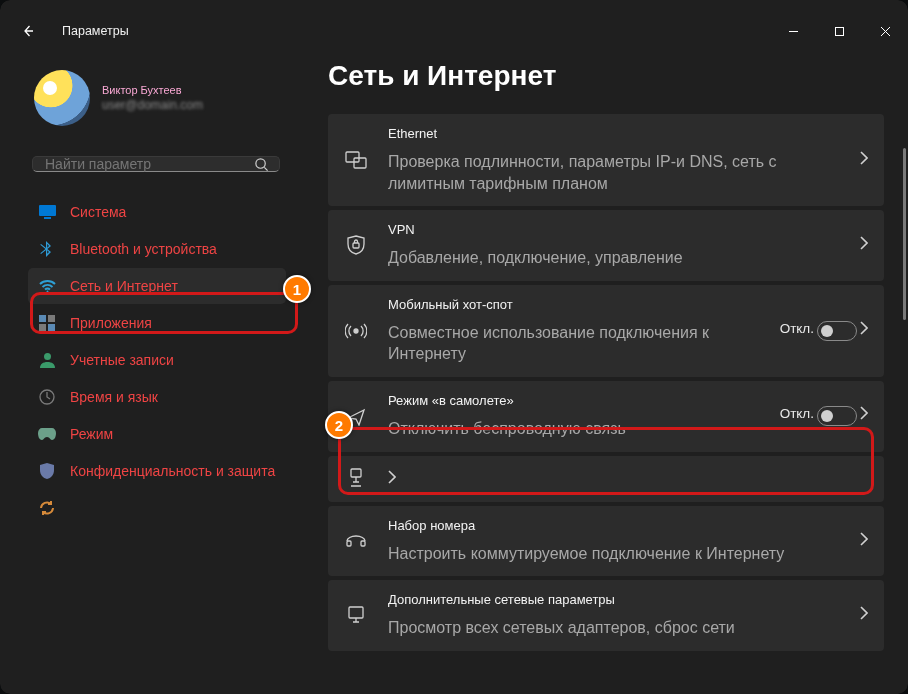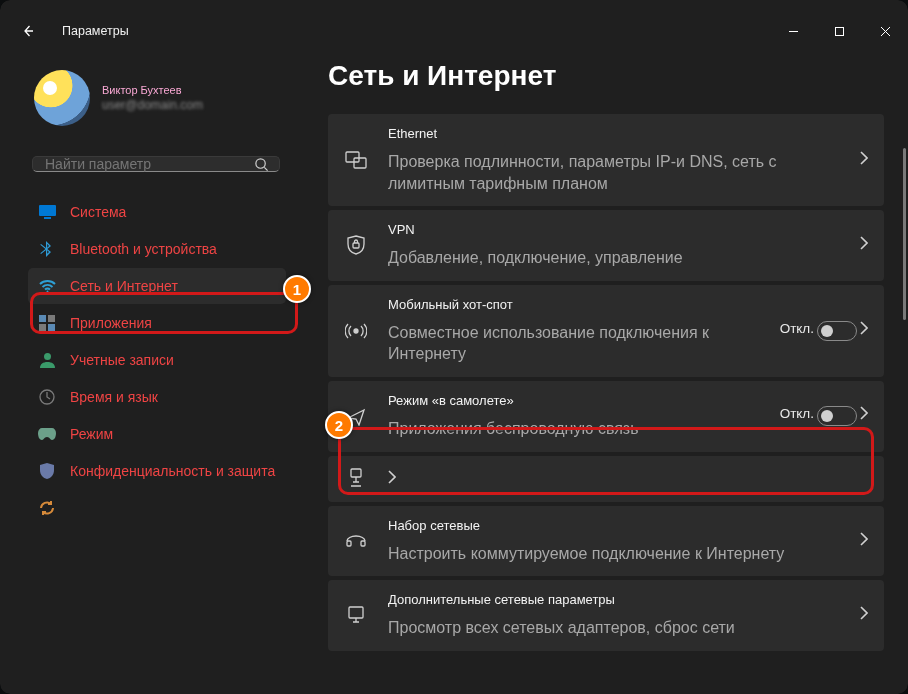--- a/index.html
+++ b/index.html
@@ -289,21 +289,21 @@
         </div>
 
         <div class="card">
           <span class="cicon">
               <svg width="20" height="20" viewBox="0 0 20 20" fill="none" stroke="#d0d0d0" stroke-width="1.3">
                 <path d="M2 12l16-8-5 15-3-6z"></path>
               </svg>
             </span>
           <div class="ctext">
             <div class="ctitle">Режим «в самолете»</div>
-            <div class="csub">Приложения беспроводную связь</div>
+            <div class="csub">Отключить беспроводную связь</div>
           </div>
           <div class="trail">
             <span class="off-label">Откл.</span>
             <div class="toggle"></div>
             <span class="chev"><svg width="8" height="14" viewBox="0 0 8 14" fill="none" stroke="currentColor" stroke-width="1.6">
                   <path d="M1 1l6 6-6 6"></path>
                 </svg></span>
           </div>
         </div>
 
@@ -323,21 +323,21 @@
 
         <div class="card">
           <span class="cicon">
               <svg width="22" height="16" viewBox="0 0 22 16" fill="none" stroke="#d0d0d0" stroke-width="1.3">
                 <path d="M2 8a9 5 0 0 1 18 0"></path>
                 <rect x="2" y="8" width="4" height="5" rx="1"></rect>
                 <rect x="16" y="8" width="4" height="5" rx="1"></rect>
               </svg>
             </span>
           <div class="ctext">
-            <div class="ctitle">Набор сетевые</div>
+            <div class="ctitle">Набор номера</div>
             <div class="csub">Настроить коммутируемое подключение к Интернету</div>
           </div>
           <div class="trail">
               <span class="chev"><svg width="8" height="14" viewBox="0 0 8 14" fill="none" stroke="currentColor" stroke-width="1.6">
                   <path d="M1 1l6 6-6 6"></path>
                 </svg></span>
             </div>
         </div>
 
         <div class="card">

